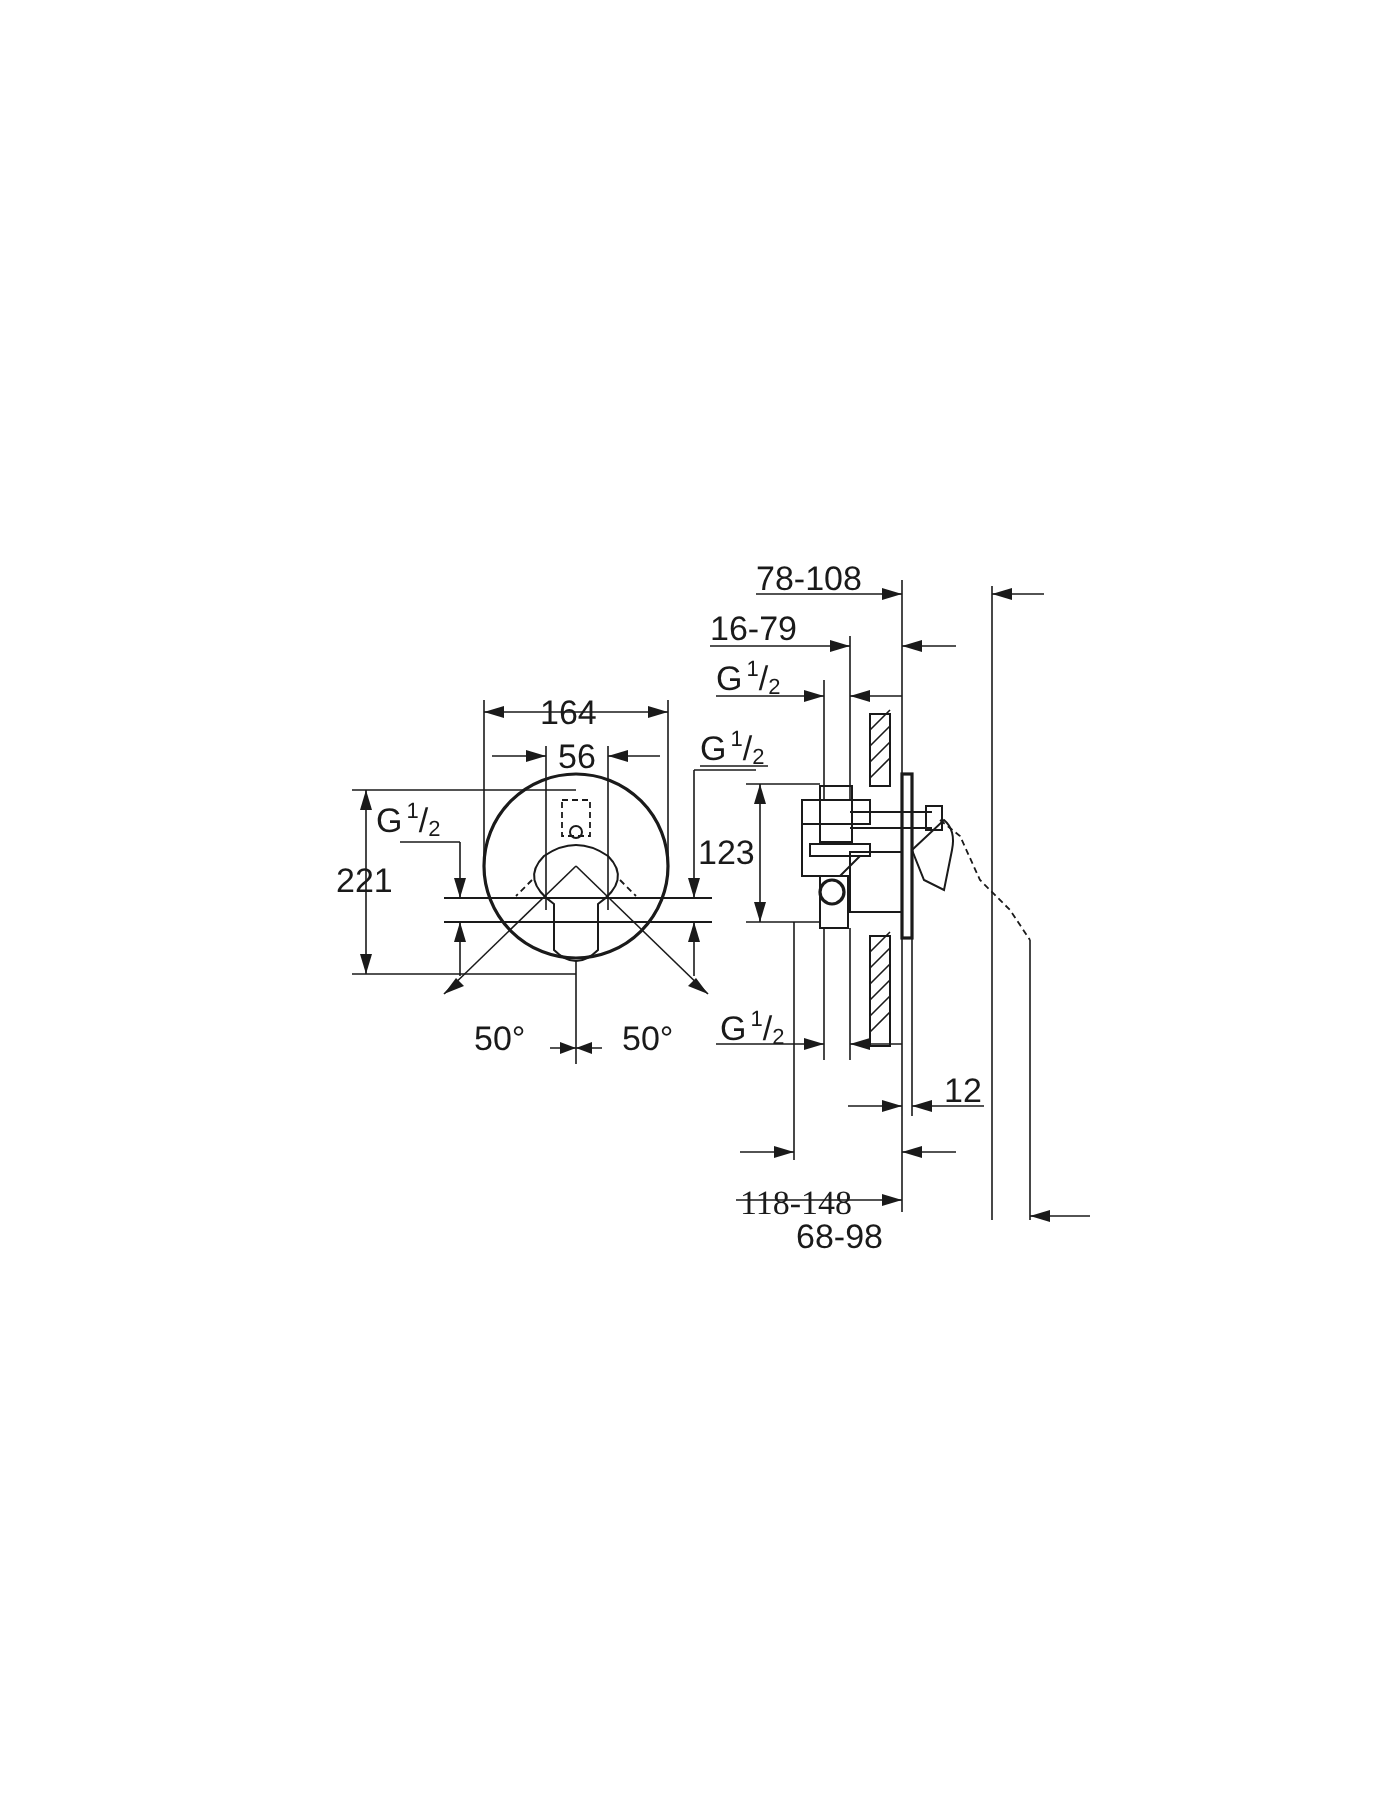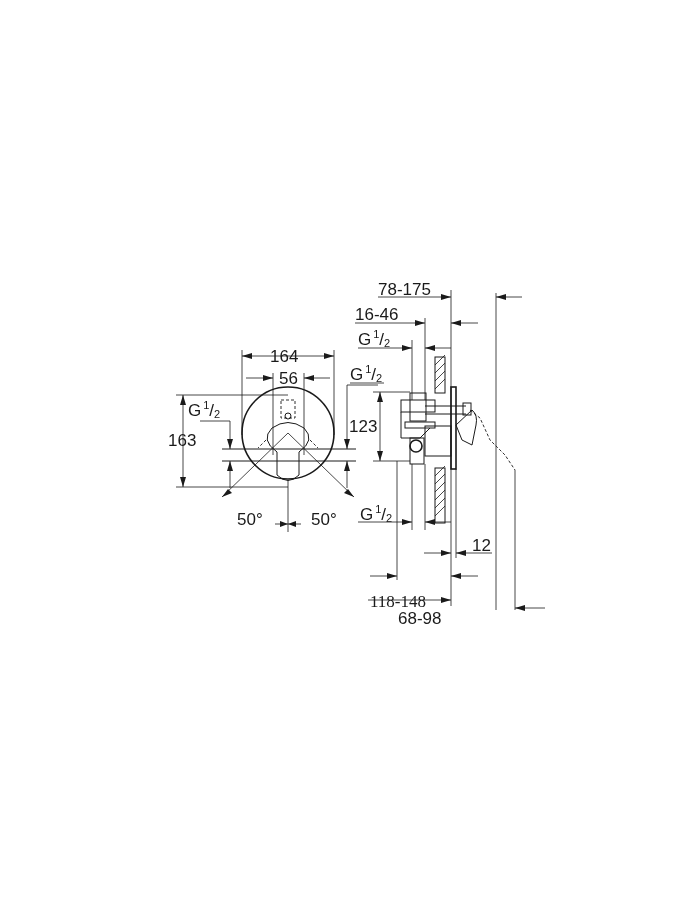--- a/index.html
+++ b/index.html
@@ -146,32 +146,32 @@
 
     <line x1="368" y1="600" x2="451" y2="600" class="thin"></line>
     <polygon points="451,600 441,597 441,603" class="arr"></polygon>
     <line x1="515" y1="608" x2="545" y2="608" class="thin"></line>
     <polygon points="515,608 525,605 525,611" class="arr"></polygon>
   </g>
 </svg>
 
 <div class="lbl" style="left:270px;top:348px;">164</div>
 <div class="lbl" style="left:279px;top:370px;">56</div>
-<div class="lbl" style="left:168px;top:432px;">163</div>
+<div class="lbl" style="left:168px;top:432px;">221</div>
 <div class="lbl" style="left:188px;top:402px;">
   <span>G</span><span class="sup">1</span>/<span class="sub">2</span>
 </div>
 <div class="lbl" style="left:350px;top:366px;">
   <span>G</span><span class="sup">1</span>/<span class="sub">2</span>
 </div>
 <div class="lbl" style="left:237px;top:511px;">50°</div>
 <div class="lbl" style="left:311px;top:511px;">50°</div>
 
-<div class="lbl" style="left:378px;top:281px;">78-175</div>
-<div class="lbl" style="left:355px;top:306px;">16-46</div>
+<div class="lbl" style="left:378px;top:281px;">78-108</div>
+<div class="lbl" style="left:355px;top:306px;">16-79</div>
 <div class="lbl" style="left:358px;top:331px;">
   <span>G</span><span class="sup">1</span>/<span class="sub">2</span>
 </div>
 <div class="lbl" style="left:349px;top:418px;">123</div>
 <div class="lbl" style="left:360px;top:506px;">
   <span>G</span><span class="sup">1</span>/<span class="sub">2</span>
 </div>
 <div class="lbl" style="left:472px;top:537px;text-align:right;">12</div>
 <div class="lbl" style="left:398px;top:569px;margin-top:41px;">68-98</div>
 <div class="lbl" style="left:370px;top:593px;font-family:Liberation Serif, serif;">118-148</div>

